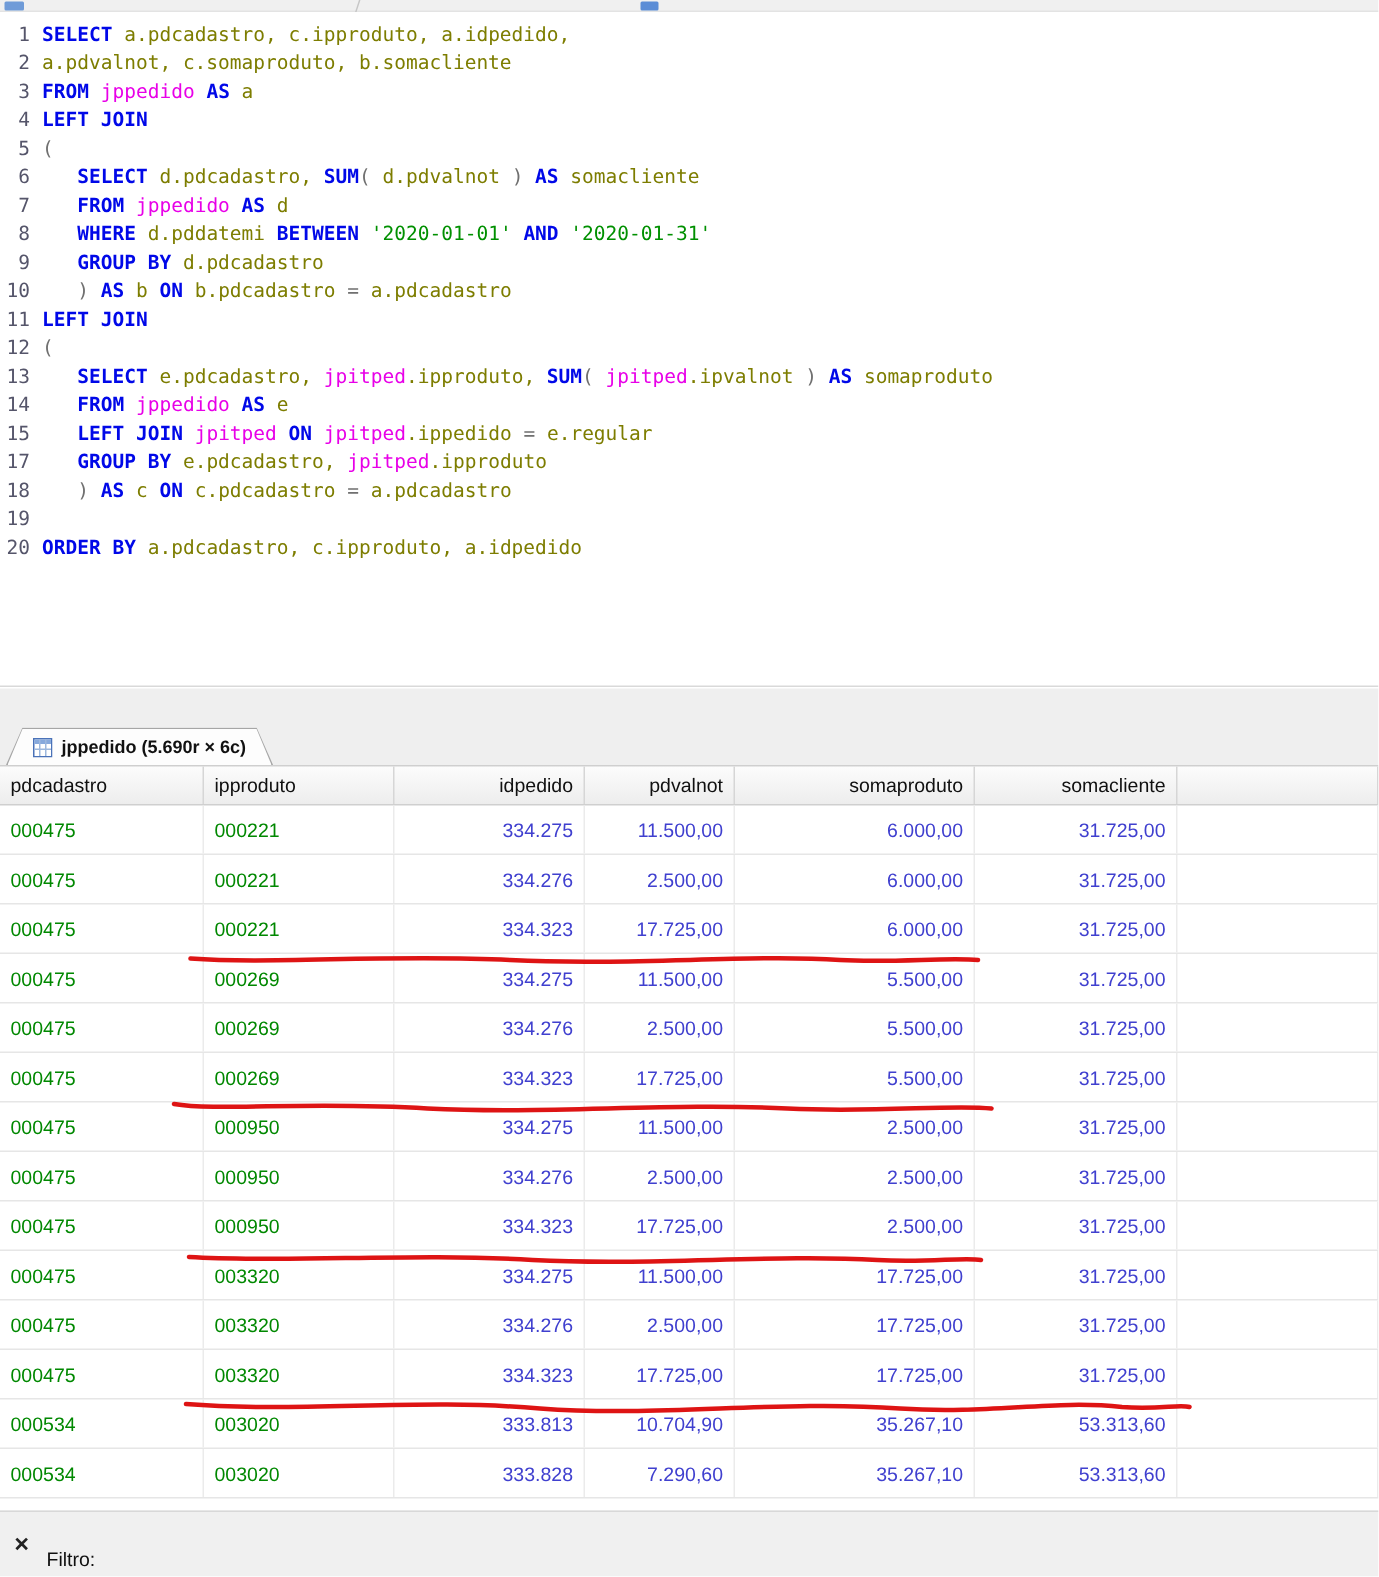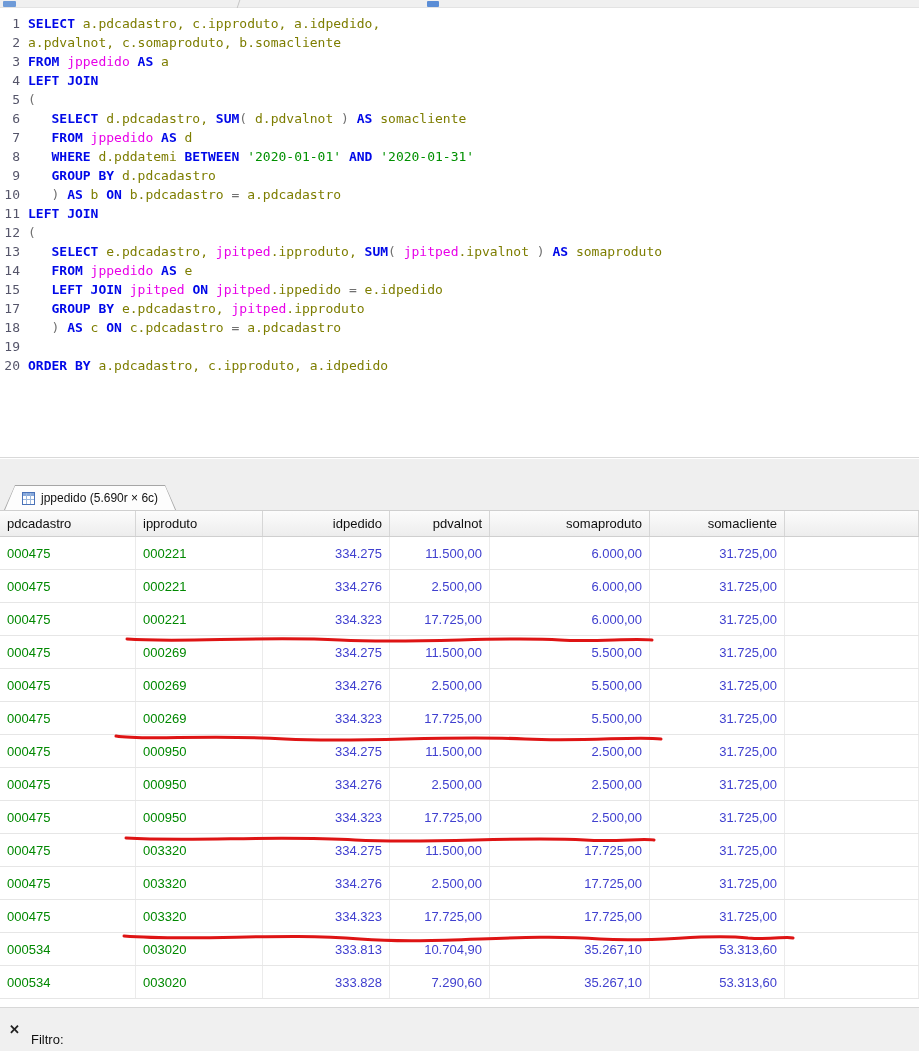--- a/index.html
+++ b/index.html
@@ -25,21 +25,21 @@
   .tk-kw  { color:#0008e8; font-weight:bold; }
   .tk-tbl { color:#e800e8; }
   .tk-id  { color:#7d7d00; }
   .tk-str { color:#009000; }
   .tk-pun { color:#707070; }
 
   
   .mid-strip { position:absolute; top:459px; left:0; right:0; height:51px; background:#efefef; }
   .tab-outer { position:absolute; left:4px; bottom:0; height:25px;
     clip-path:polygon(11px 0, calc(100% - 11px) 0, 100% 100%, 0 100%);
-    background:#a6a6a6; padding:1px 1px 0 1px; }
+    background:#a6a6a6; padding:1px 1px 0 1px;font-weight:bold; }
   .tab-inner { height:24px; display:flex; align-items:center; gap:6px; padding:0 17px;
     clip-path:polygon(10px 0, calc(100% - 10px) 0, 100% 100%, 0 100%);
     background:#fdfdfd; font-size:12px; color:#111; }
   .tab-icon { display:inline-flex; }
 
   
   .cols { display:grid; grid-template-columns:136px 127px 127px 100px 160px 135px 1fr; }
   .grid-header { position:absolute; top:510px; left:0; right:0; height:27px;
     background:linear-gradient(#fcfcfc,#ededed); border-top:1px solid #cfcfcf; border-bottom:1px solid #cfcfcf;text-align:right; }
   .h-cell { display:flex; align-items:center; padding:0 7px; font-size:13px; color:#101010;
@@ -125,21 +125,21 @@
       <div class="editor-line">
         <span class="line-number">13</span>
         <span class="line-code"><span class="tk-id">   </span><span class="tk-kw">SELECT</span><span class="tk-id"> e.pdcadastro, </span><span class="tk-tbl">jpitped</span><span class="tk-id">.ipproduto, </span><span class="tk-kw">SUM</span><span class="tk-pun">(</span><span class="tk-id"> </span><span class="tk-tbl">jpitped</span><span class="tk-id">.ipvalnot </span><span class="tk-pun">)</span><span class="tk-kw"> AS</span><span class="tk-id"> somaproduto</span></span>
       </div>
       <div class="editor-line">
         <span class="line-number">14</span>
         <span class="line-code"><span class="tk-id">   </span><span class="tk-kw">FROM</span><span class="tk-tbl"> jppedido</span><span class="tk-kw"> AS</span><span class="tk-id"> e</span></span>
       </div>
       <div class="editor-line">
         <span class="line-number">15</span>
-        <span class="line-code"><span class="tk-id">   </span><span class="tk-kw">LEFT JOIN</span><span class="tk-tbl"> jpitped</span><span class="tk-kw"> ON</span><span class="tk-id"> </span><span class="tk-tbl">jpitped</span><span class="tk-id">.ippedido </span><span class="tk-pun">=</span><span class="tk-id"> e.idpedido</span></span>
+        <span class="line-code"><span class="tk-id">   </span><span class="tk-kw">LEFT JOIN</span><span class="tk-tbl"> jpitped</span><span class="tk-kw"> ON</span><span class="tk-id"> </span><span class="tk-tbl">jpitped</span><span class="tk-id">.ippedido </span><span class="tk-pun">=</span><span class="tk-id"> e.regular</span></span>
       </div>
       <div class="editor-line">
         <span class="line-number">17</span>
         <span class="line-code"><span class="tk-id">   </span><span class="tk-kw">GROUP BY</span><span class="tk-id"> e.pdcadastro, </span><span class="tk-tbl">jpitped</span><span class="tk-id">.ipproduto</span></span>
       </div>
       <div class="editor-line">
         <span class="line-number">18</span>
         <span class="line-code"><span class="tk-id">   </span><span class="tk-pun">) </span><span class="tk-kw">AS</span><span class="tk-id"> c </span><span class="tk-kw">ON</span><span class="tk-id"> c.pdcadastro </span><span class="tk-pun">=</span><span class="tk-id"> a.pdcadastro</span></span>
       </div>
       <div class="editor-line">

